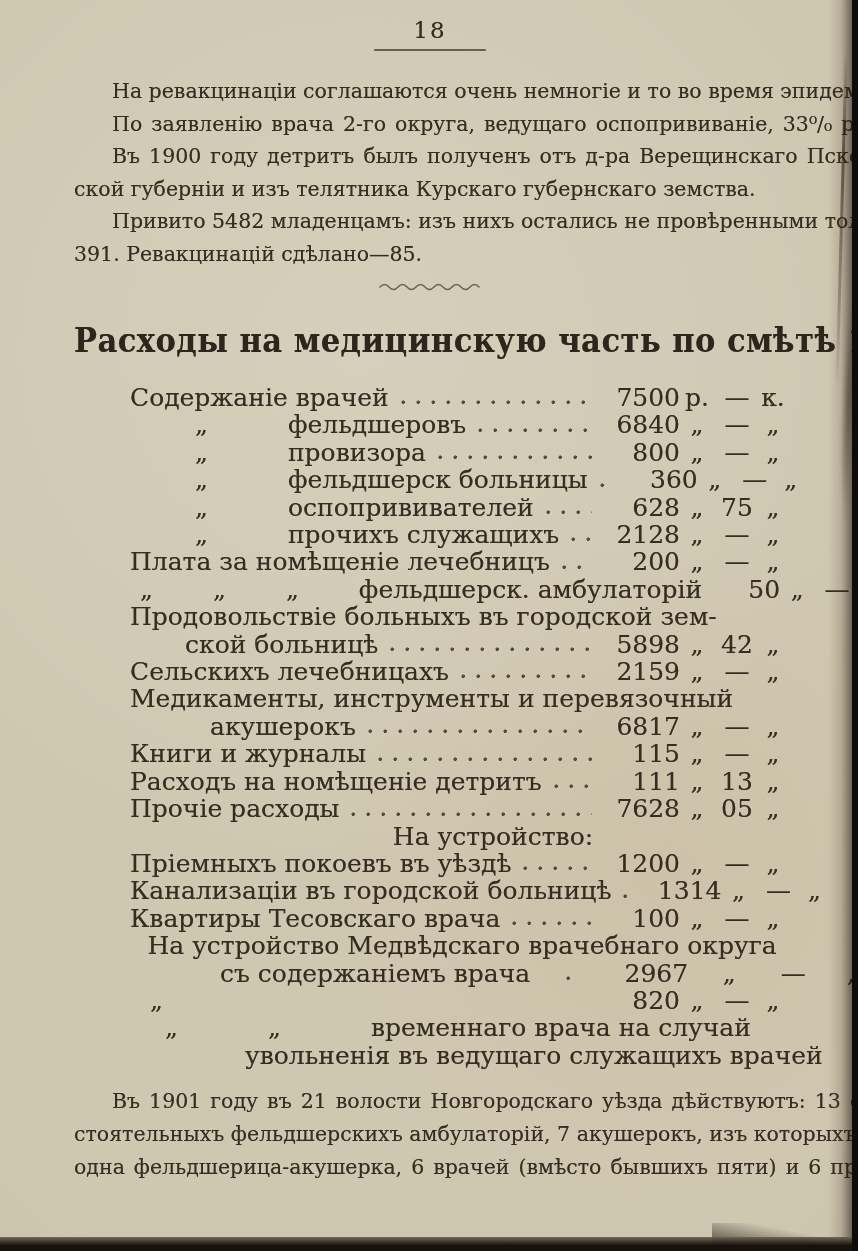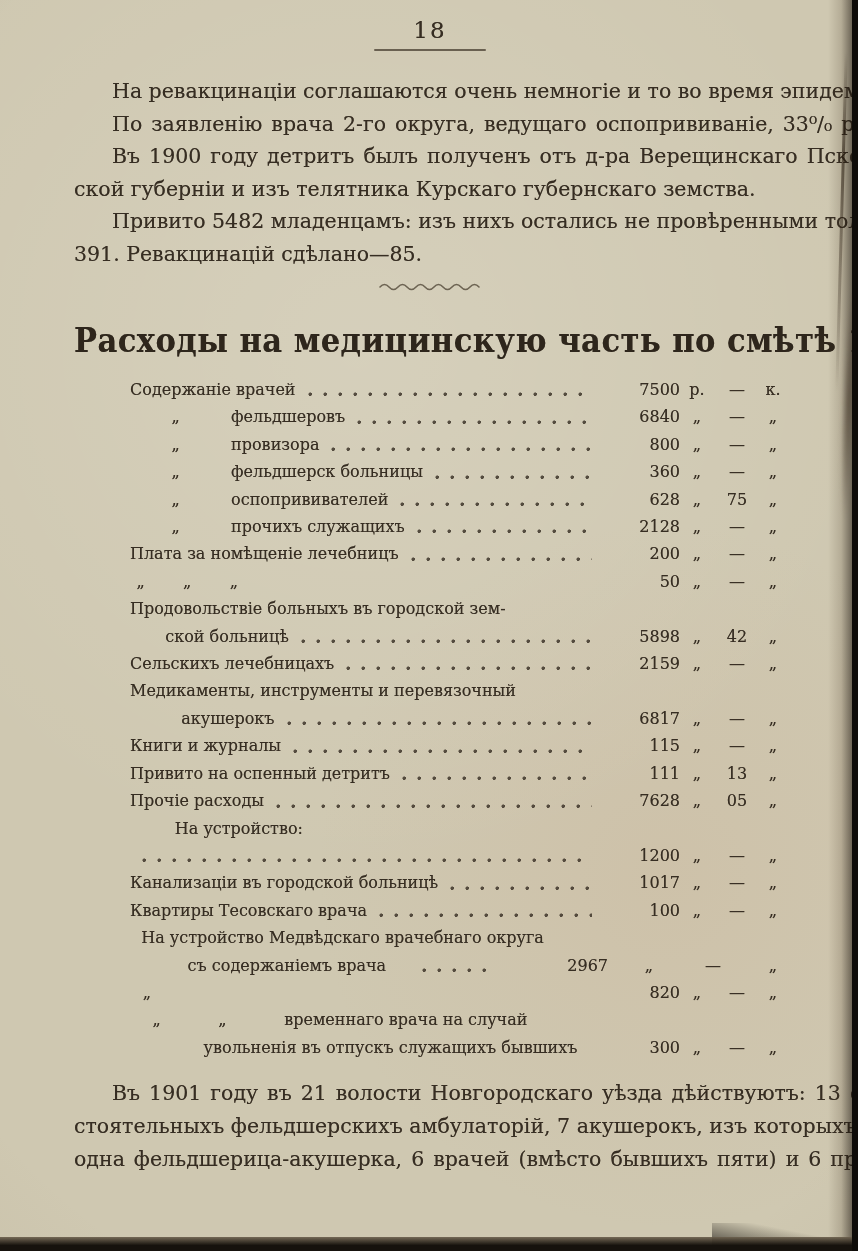--- a/index.html
+++ b/index.html
@@ -21,21 +21,21 @@
   .p-line{white-space:nowrap;font-size:20.5px;line-height:32.5px;}
   .p-line.fl{padding-left:38px;}
   .p-line.jl{word-spacing:2.5px;}
   .divider{margin-top:6px;text-align:center;height:22px;}
   .divider svg{opacity:.75;}
   .heading-wrap{margin-top:22px;}
   .heading{
     display:inline-block;font-size:34px;font-weight:700;letter-spacing:.5px;
     transform:scaleX(.9);transform-origin:left center;white-space:nowrap;color:#2e261c;
   }
-  .etable{margin-top:16px;margin-left:56px;font-size:16px;}
+  .etable{margin-top:24px;margin-left:56px;font-size:25px;}
   .t-line{display:flex;align-items:baseline;line-height:27.4px;white-space:nowrap;}
   .dit{display:inline-block;}
   .dots{
     flex:1 1 auto;height:5px;align-self:flex-end;margin:0 10px 6px 12px;min-width:10px;
     background-image:radial-gradient(circle at 2.2px 2.2px, #3e352a 1.5px, transparent 2px);
     background-size:15px 5px;background-repeat:repeat-x;background-position:left center;
     opacity:.85;
   }
   .sp{flex:1 1 auto;}
   .v-rub{flex:0 0 78px;text-align:right;}
@@ -144,20 +144,21 @@
           <span class="dots"></span>
           <span class="v-rub">200</span>
           <span class="v-runit">„</span>
           <span class="v-kop">—</span>
           <span class="v-kunit">„</span>
         </div>
         <div class="t-line" style="padding-left: 0.4em;">
           <span class="dit" style="margin-right: 2.4em;">„</span>
           <span class="dit" style="margin-right: 2.4em;">„</span>
           <span class="dit" style="margin-right: 2.4em;">„</span>
+          <span class="lbl">фельдшерск. амбулаторій</span>
           <span class="sp"></span>
           <span class="v-rub">50</span>
           <span class="v-runit">„</span>
           <span class="v-kop">—</span>
           <span class="v-kunit">„</span>
         </div>
         <div class="t-line">
           <span class="lbl">Продовольствіе больныхъ въ городской зем-</span>
           <span class="sp"></span>
         </div>
@@ -191,49 +192,50 @@
         </div>
         <div class="t-line">
           <span class="lbl">Книги и журналы</span>
           <span class="dots"></span>
           <span class="v-rub">115</span>
           <span class="v-runit">„</span>
           <span class="v-kop">—</span>
           <span class="v-kunit">„</span>
         </div>
         <div class="t-line">
-          <span class="lbl">Привито на оспенный детритъ</span>
+          <span class="lbl">Расходъ на номѣщеніе детритъ</span>
           <span class="dots"></span>
           <span class="v-rub">111</span>
           <span class="v-runit">„</span>
           <span class="v-kop">13</span>
           <span class="v-kunit">„</span>
         </div>
         <div class="t-line">
           <span class="lbl">Прочіе расходы</span>
           <span class="dots"></span>
           <span class="v-rub">7628</span>
           <span class="v-runit">„</span>
           <span class="v-kop">05</span>
           <span class="v-kunit">„</span>
         </div>
-        <div class="t-line" style="padding-left: 2.8em;">
+        <div class="t-line" style="padding-left: 2.8em; justify-content: center;">
           <span class="lbl head">На устройство:</span>
         </div>
         <div class="t-line">
+          <span class="lbl">Пріемныхъ покоевъ въ уѣздѣ</span>
           <span class="dots"></span>
           <span class="v-rub">1200</span>
           <span class="v-runit">„</span>
           <span class="v-kop">—</span>
           <span class="v-kunit">„</span>
         </div>
         <div class="t-line">
           <span class="lbl">Канализаціи въ городской больницѣ</span>
           <span class="dots"></span>
-          <span class="v-rub">1017</span>
+          <span class="v-rub">1314</span>
           <span class="v-runit">„</span>
           <span class="v-kop">—</span>
           <span class="v-kunit">„</span>
         </div>
         <div class="t-line">
           <span class="lbl">Квартиры Тесовскаго врача</span>
           <span class="dots"></span>
           <span class="v-rub">100</span>
           <span class="v-runit">„</span>
           <span class="v-kop">—</span>
@@ -259,21 +261,21 @@
           <span class="v-kop">—</span>
           <span class="v-kunit">„</span>
         </div>
         <div class="t-line" style="padding-left: 1.4em;">
           <span class="dit" style="margin-right: 3.6em;">„</span>
           <span class="dit" style="margin-right: 3.6em;">„</span>
           <span class="lbl">временнаго врача на случай</span>
           <span class="sp"></span>
         </div>
         <div class="t-line" style="padding-left: 4.6em;">
-          <span class="lbl">увольненія въ отпускъ служащихъ бывшихъ</span>
+          <span class="lbl">увольненія въ ведущаго служащихъ врачей</span>
           <span class="sp"></span>
           <span class="v-rub">300</span>
           <span class="v-runit">„</span>
           <span class="v-kop">—</span>
           <span class="v-kunit">„</span>
         </div>
       </div>
 
     <div class="closing" id="closing">
         <div class="p-line fl jl">Въ 1901 году въ 21 волости Новгородскаго уѣзда дѣйствуютъ: 13 само-</div>

